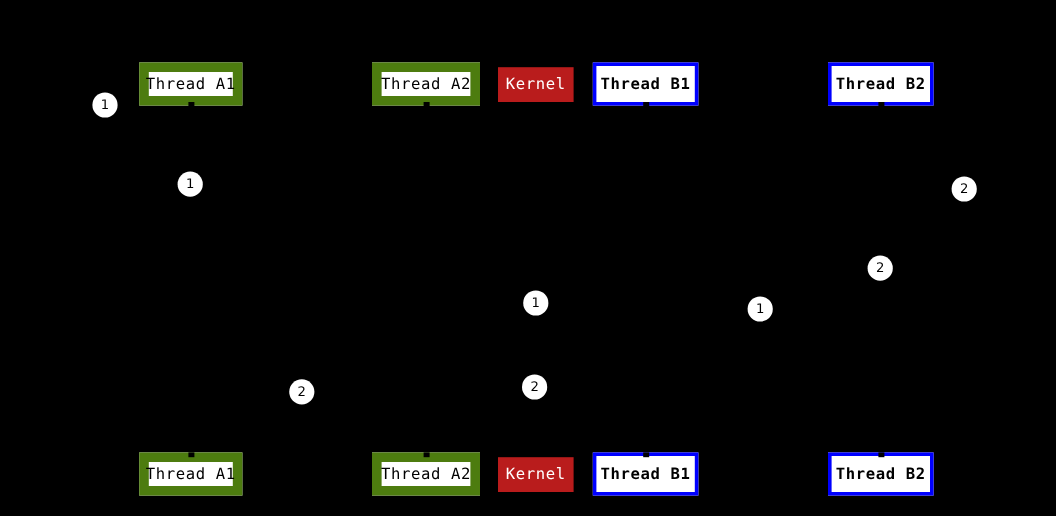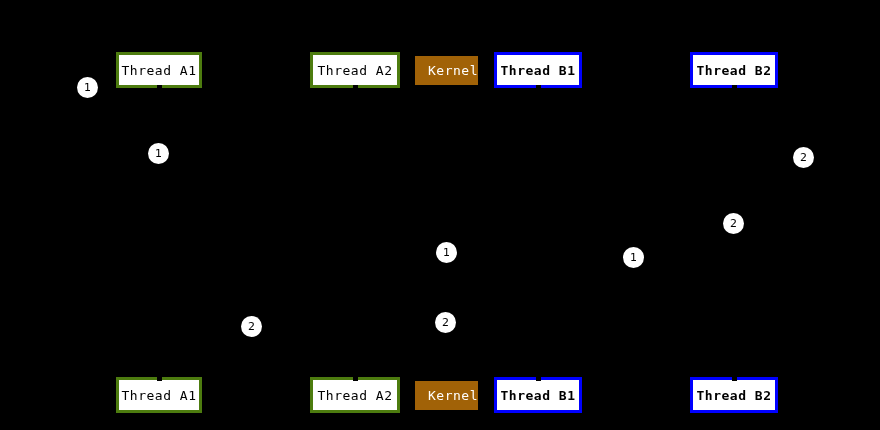--- a/index.html
+++ b/index.html
@@ -22,27 +22,26 @@
     display: flex;
     align-items: center;
     justify-content: center;
     background: #FFFFFF;
     color: #000000;
     font-size: 13px;
     letter-spacing: 0.5px;
     white-space: nowrap;
     line-height: 1;
   }
-  .participant.red   { border: 3px solid #4d7c0f; }
+  .participant.red   { border: 8px solid #4d7c0f; }
   .participant.blue  { border: 3px solid #0000FF; font-weight: bold; }
   .participant.solid {
-    background: #a16207;
+    background: #b91c1c;
     color: #FFFFFF;
     border: 0;
-    justify-content: flex-end;
   }
   
   .lifeline {
     position: absolute;
     width: 1px;
     background: #000000;
   }
   
   .msg-line {
     position: absolute;

